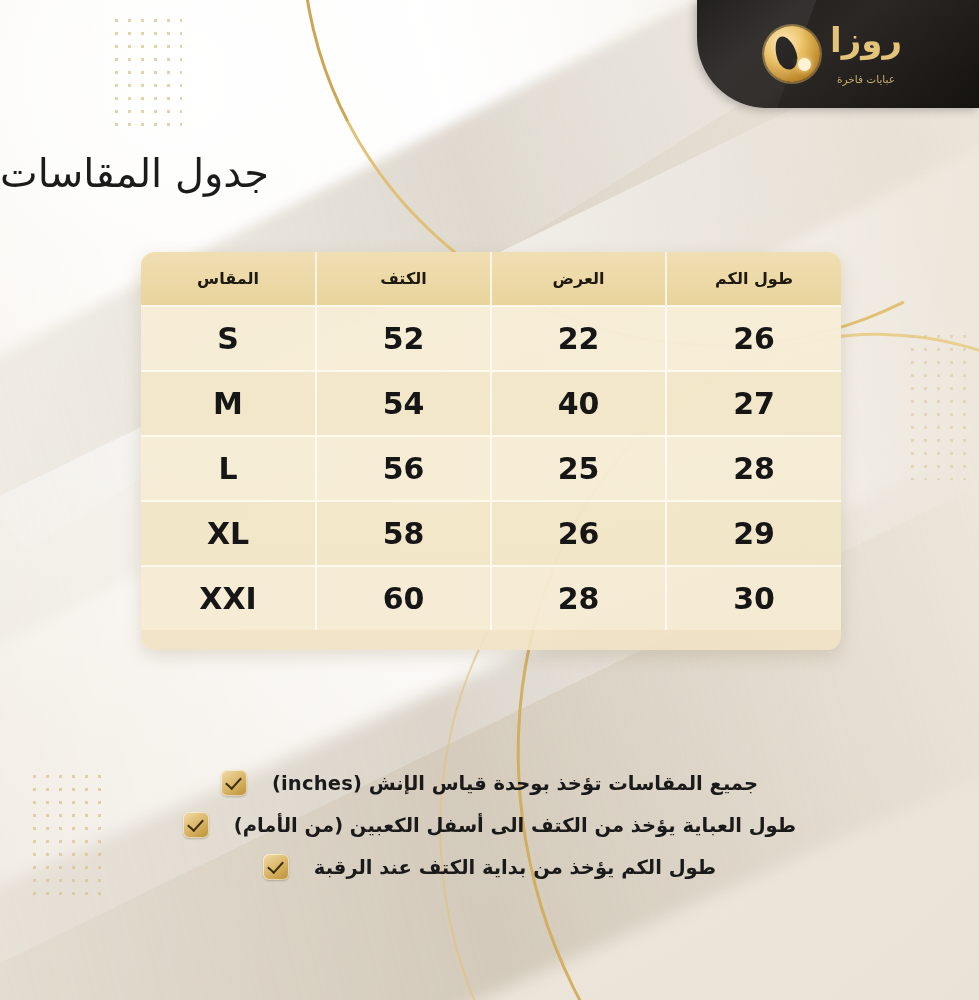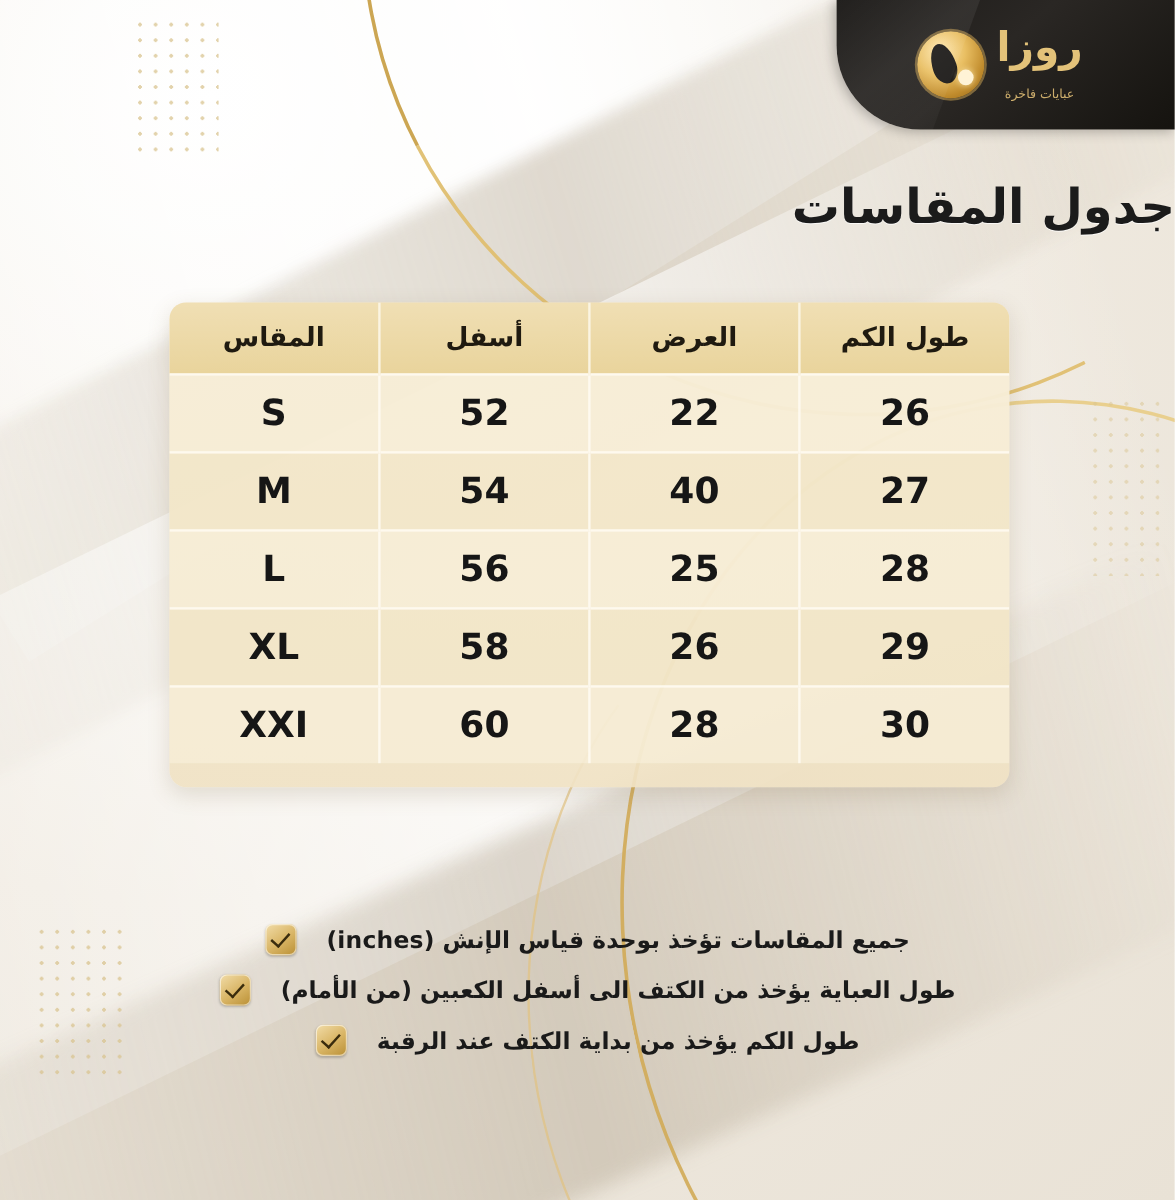--- a/index.html
+++ b/index.html
@@ -162,23 +162,23 @@
     font-size: 10.5px;
     color: #cdae6c;
     letter-spacing: .5px;
   }
 
   
   .title {
     position: absolute;
     top: 150px;
     right: 0; left: 0;
-    text-align: right;
+    text-align: left;
     font-size: 40px;
-    font-weight: bold;
+    font-weight: normal;
     color: #1b1b1b;
     text-shadow: 0 1px 0 rgba(255,255,255,.7);
   }
 
   
   .table-wrap {
     position: absolute;
     left: 141px;
     top: 252px;
     width: 700px;
@@ -189,21 +189,21 @@
     padding-bottom: 20px;
   }
   table.sizes {
     width: 100%;
     border-collapse: collapse;
     table-layout: fixed;
   }
   table.sizes thead th {
     background: linear-gradient(180deg, #f0dfb4 0%, #e9d49c 100%);
     color: #1f1a10;
-    font-size: 22px;
+    font-size: 16px;
     font-weight: bold;
     padding: 17px 6px;
     border-left: 2px solid #fbf4e2;
   }
   table.sizes thead th:last-child { border-left: none; }
   table.sizes tbody td {
     font-size: 30px;
     font-weight: bold;
     color: #161616;
     text-align: center;
@@ -282,21 +282,21 @@
   </div>
 
   <div class="title">جدول المقاسات</div>
 
   <div class="table-wrap">
     <table class="sizes">
       <thead>
         <tr>
           <th>طول الكم</th>
           <th>العرض</th>
-          <th>أسفل</th>
+          <th>الكتف</th>
           <th>المقاس</th>
         </tr>
       </thead>
       <tbody>
         <tr>
           <td>26</td>
           <td>22</td>
           <td>52</td>
           <td>S</td>
         </tr>

